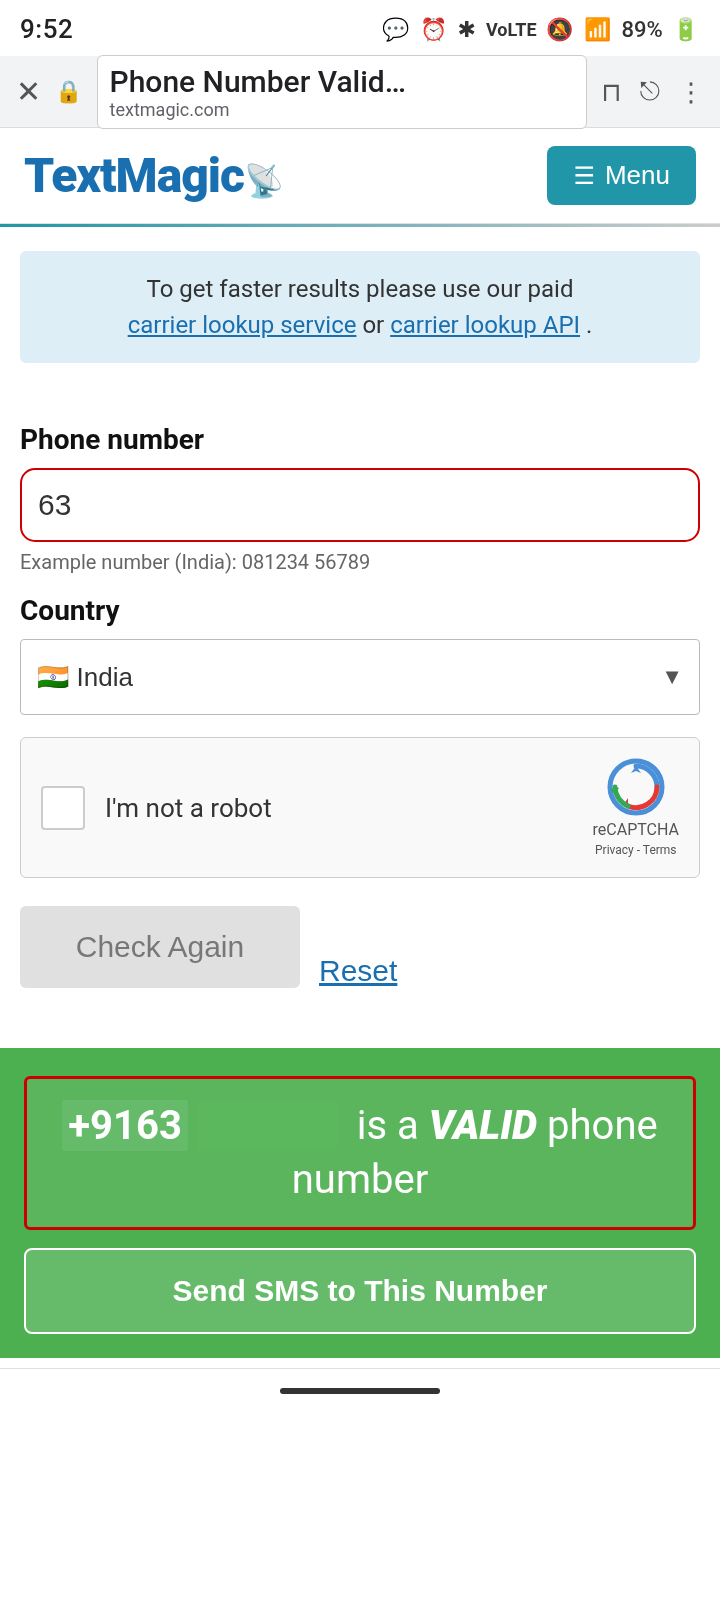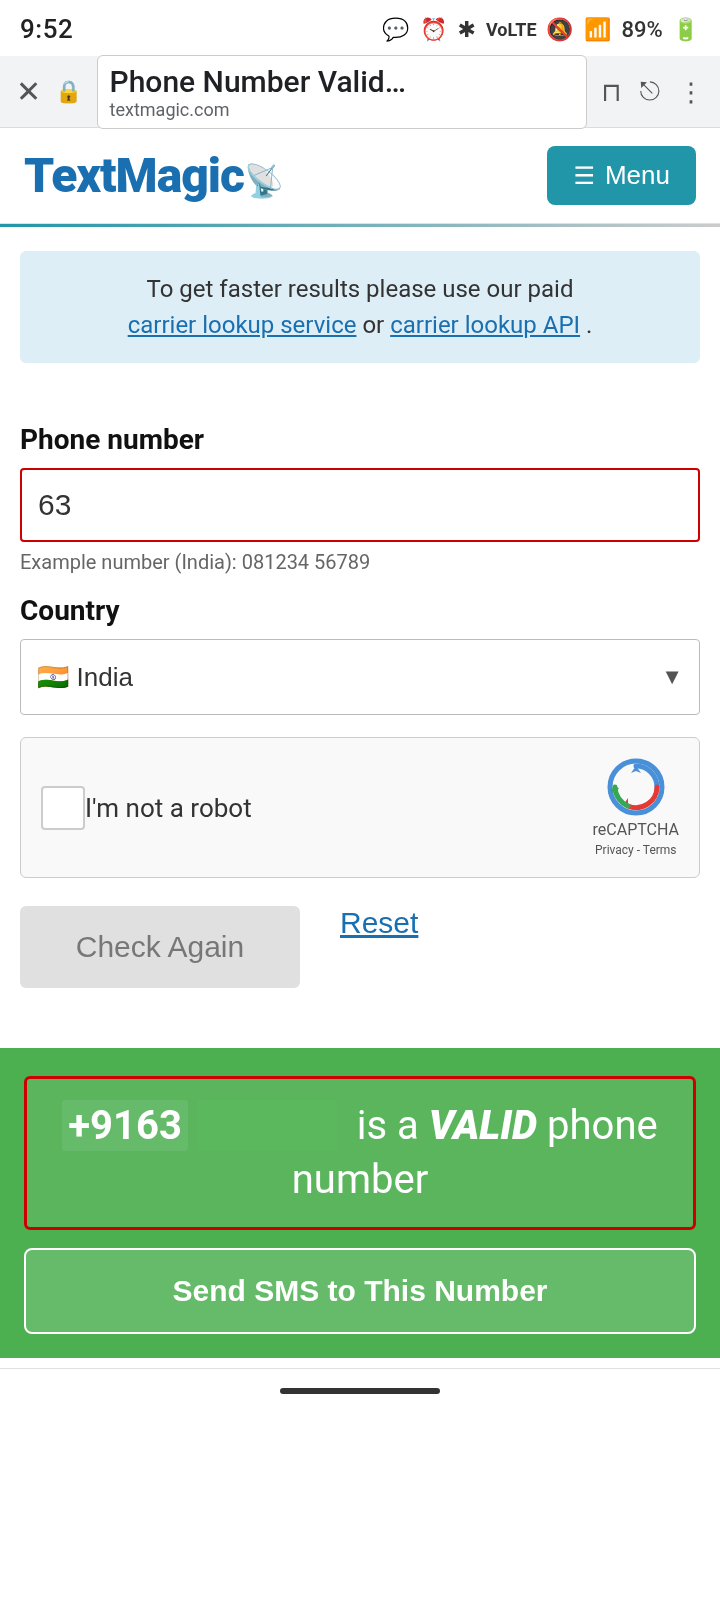--- a/index.html
+++ b/index.html
@@ -155,21 +155,21 @@
     .field-label {
       font-size: 28px;
       font-weight: 700;
       color: #111;
       margin-bottom: 12px;
       margin-top: 20px;
     }
     .phone-input {
       width: 100%;
       border: 2.5px solid #cc0000;
-      border-radius: 4px;
+      border-radius: 15px;
       padding: 18px 16px;
       font-size: 30px;
       color: #333;
       outline: none;
       background: #fff;
     }
     .example-text {
       font-size: 20px;
       color: #666;
       margin-top: 8px;
@@ -211,20 +211,21 @@
       padding: 20px 20px;
       display: flex;
       align-items: center;
       justify-content: space-between;
       margin-top: 22px;
       background: #f9f9f9;
     }
     .recaptcha-left {
       display: flex;
       align-items: center;
+      gap: 20px;
     }
     .recaptcha-checkbox {
       width: 44px;
       height: 44px;
       border: 2px solid #ccc;
       border-radius: 4px;
       background: #fff;
       cursor: pointer;
       display: flex;
       align-items: center;
@@ -246,22 +247,22 @@
       text-align: center;
     }
     .recaptcha-links {
       font-size: 12px;
       color: #555;
     }
 
     
     .buttons-row {
       display: flex;
-      align-items: flex-start;
-      gap: 40px;
+      align-items: flex-end;
+      gap: 19px;
       margin-top: 28px;
     }
     .check-again-btn {
       background: #e0e0e0;
       color: #777;
       border: none;
       border-radius: 6px;
       padding: 24px 40px;
       font-size: 30px;
       font-weight: 400;

